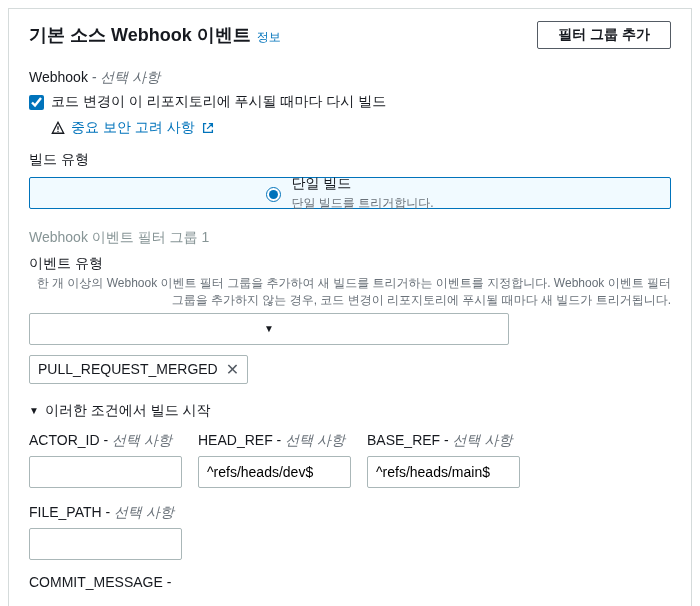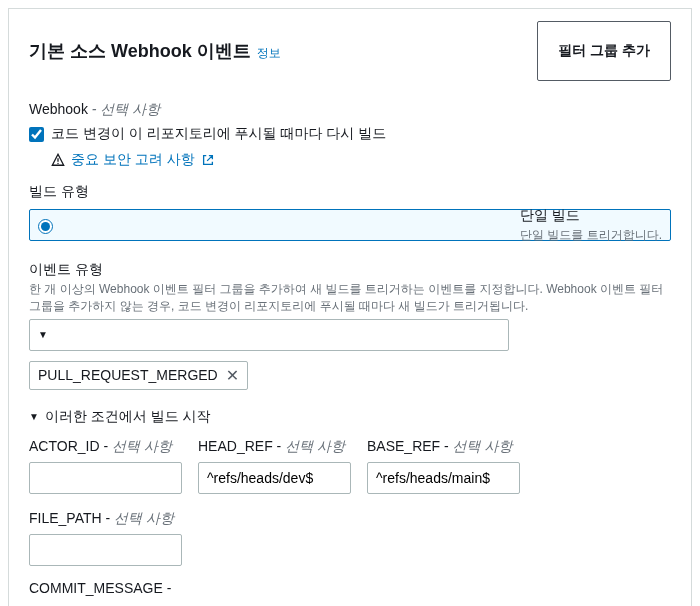--- a/index.html
+++ b/index.html
@@ -2,39 +2,39 @@
 <html><head>
 <meta charset="utf-8">
 <style>
 * { box-sizing: border-box; margin: 0; padding: 0; }
 body { font-family: "Amazon Ember", "Helvetica Neue", Arial, sans-serif; font-size: 14px; color: #16191f; background: #fff; padding: 8px; }
 .panel { border: 1px solid #d5dbdb; width: 684px; }
 .phead { display: flex; align-items: center; justify-content: space-between; padding: 12px 20px; }
 .phead-l { display: flex; align-items: baseline; gap: 6px; }
 .htitle { font-size: 18px; font-weight: 700; }
 .info { color: #0073bb; font-size: 12px; cursor: pointer; }
-.btn { background: #fff; border: 1px solid #545b64; border-radius: 2px; padding: 20px 20px; font-weight: 700; font-size: 14px; cursor: pointer; color: #16191f; }
+.btn { background: #fff; border: 1px solid #545b64; border-radius: 2px; padding: 4px 20px; font-weight: 700; font-size: 14px; cursor: pointer; color: #16191f; }
 .pbody { padding: 8px 20px 20px; }
 .lbl { font-size: 14px; color: #16191f; }
 .opt { font-style: italic; color: #687078; }
 .cbrow { display: flex; align-items: center; gap: 7px; margin-top: 6px; }
 .cb { width: 15px; height: 15px; accent-color: #0073bb; }
 .seclink { display: flex; align-items: center; gap: 6px; margin: 8px 0 14px 22px; color: #0073bb; cursor: pointer; }
 .seclink svg { width: 14px; height: 14px; }
 .subh { font-weight: 400; margin-bottom: 8px; }
 .radios { display: flex; gap: 20px; margin-bottom: 20px; }
 .radio-card { flex: 1; border: 1px solid #aab7b8; border-radius: 2px; padding: 10px 12px; display: flex; align-items: flex-start; gap: 10px; cursor: pointer; }
 .radio-card.sel { border: 1px solid #0073bb; background: #f1faff; }
 .radio { width: 15px; height: 15px; margin-top: 2px; accent-color: #0073bb; }
 .rc-t { font-weight: 400; font-size: 14px; }
 .rc-d { color: #687078; font-size: 12px; margin-top: 2px; }
 .grouph { color: #879596; font-size: 14px; margin-bottom: 8px; }
 .flabel { font-size: 14px; margin-bottom: 2px; }
-.fdesc { font-size: 12px; color: #687078; margin-bottom: 4px; line-height: 1.4; }
-.sel { width: 480px; height: 32px; border: 1px solid #aab7b8; border-radius: 2px; display: flex; align-items: center; justify-content: space-between; padding: 4px 8px; cursor: pointer; background: #fff; }
+.fdesc { font-size: 12px; color: #687078; margin-bottom: 4px; line-height: 1.4; text-align: right; }
+.sel { width: 480px; height: 32px; border: 1px solid #aab7b8; border-radius: 2px; display: flex; align-items: center; justify-content: center; padding: 4px 8px; cursor: pointer; background: #fff; }
 .tag { display: inline-flex; align-items: center; gap: 8px; border: 1px solid #aab7b8; border-radius: 2px; padding: 4px 8px; margin-top: 10px; font-size: 14px; }
 .tag-x { cursor: pointer; font-size: 16px; color: #545b64; }
 .expander { display: flex; align-items: center; gap: 6px; margin: 18px 0 12px; cursor: pointer; font-size: 14px; }
 .fields { display: flex; gap: 16px; flex-wrap: wrap; }
 .field { width: 153px; }
 .f-lbl { font-size: 14px; margin-bottom: 6px; }
 .input { width: 100%; height: 32px; border: 1px solid #aab7b8; border-radius: 2px; padding: 0 8px; font-size: 14px; }
 .field2 { width: 153px; margin-top: 14px; }
 .tri { display: inline-block; font-size: 10px; }
 </style>
@@ -76,20 +76,21 @@
     <div class="radios">
       <label class="radio-card sel">
         <input type="radio" name="bt" class="radio" checked="" style="">
         <div>
           <div class="rc-t">단일 빌드</div>
           <div class="rc-d">단일 빌드를 트리거합니다.</div>
         </div>
       </label>
     </div>
 
+    <div class="grouph">Webhook 이벤트 필터 그룹 1</div>
     <div class="flabel">이벤트 유형</div>
     <div class="fdesc">한 개 이상의 Webhook 이벤트 필터 그룹을 추가하여 새 빌드를 트리거하는 이벤트를 지정합니다. Webhook 이벤트 필터 그룹을 추가하지 않는 경우, 코드 변경이 리포지토리에 푸시될 때마다 새 빌드가 트리거됩니다.</div>
     <div class="sel">
       <span class="tri">▼</span>
     </div>
     <div class="tag">
       <span>PULL_REQUEST_MERGED</span>
       <span class="tag-x">✕</span>
     </div>
 

